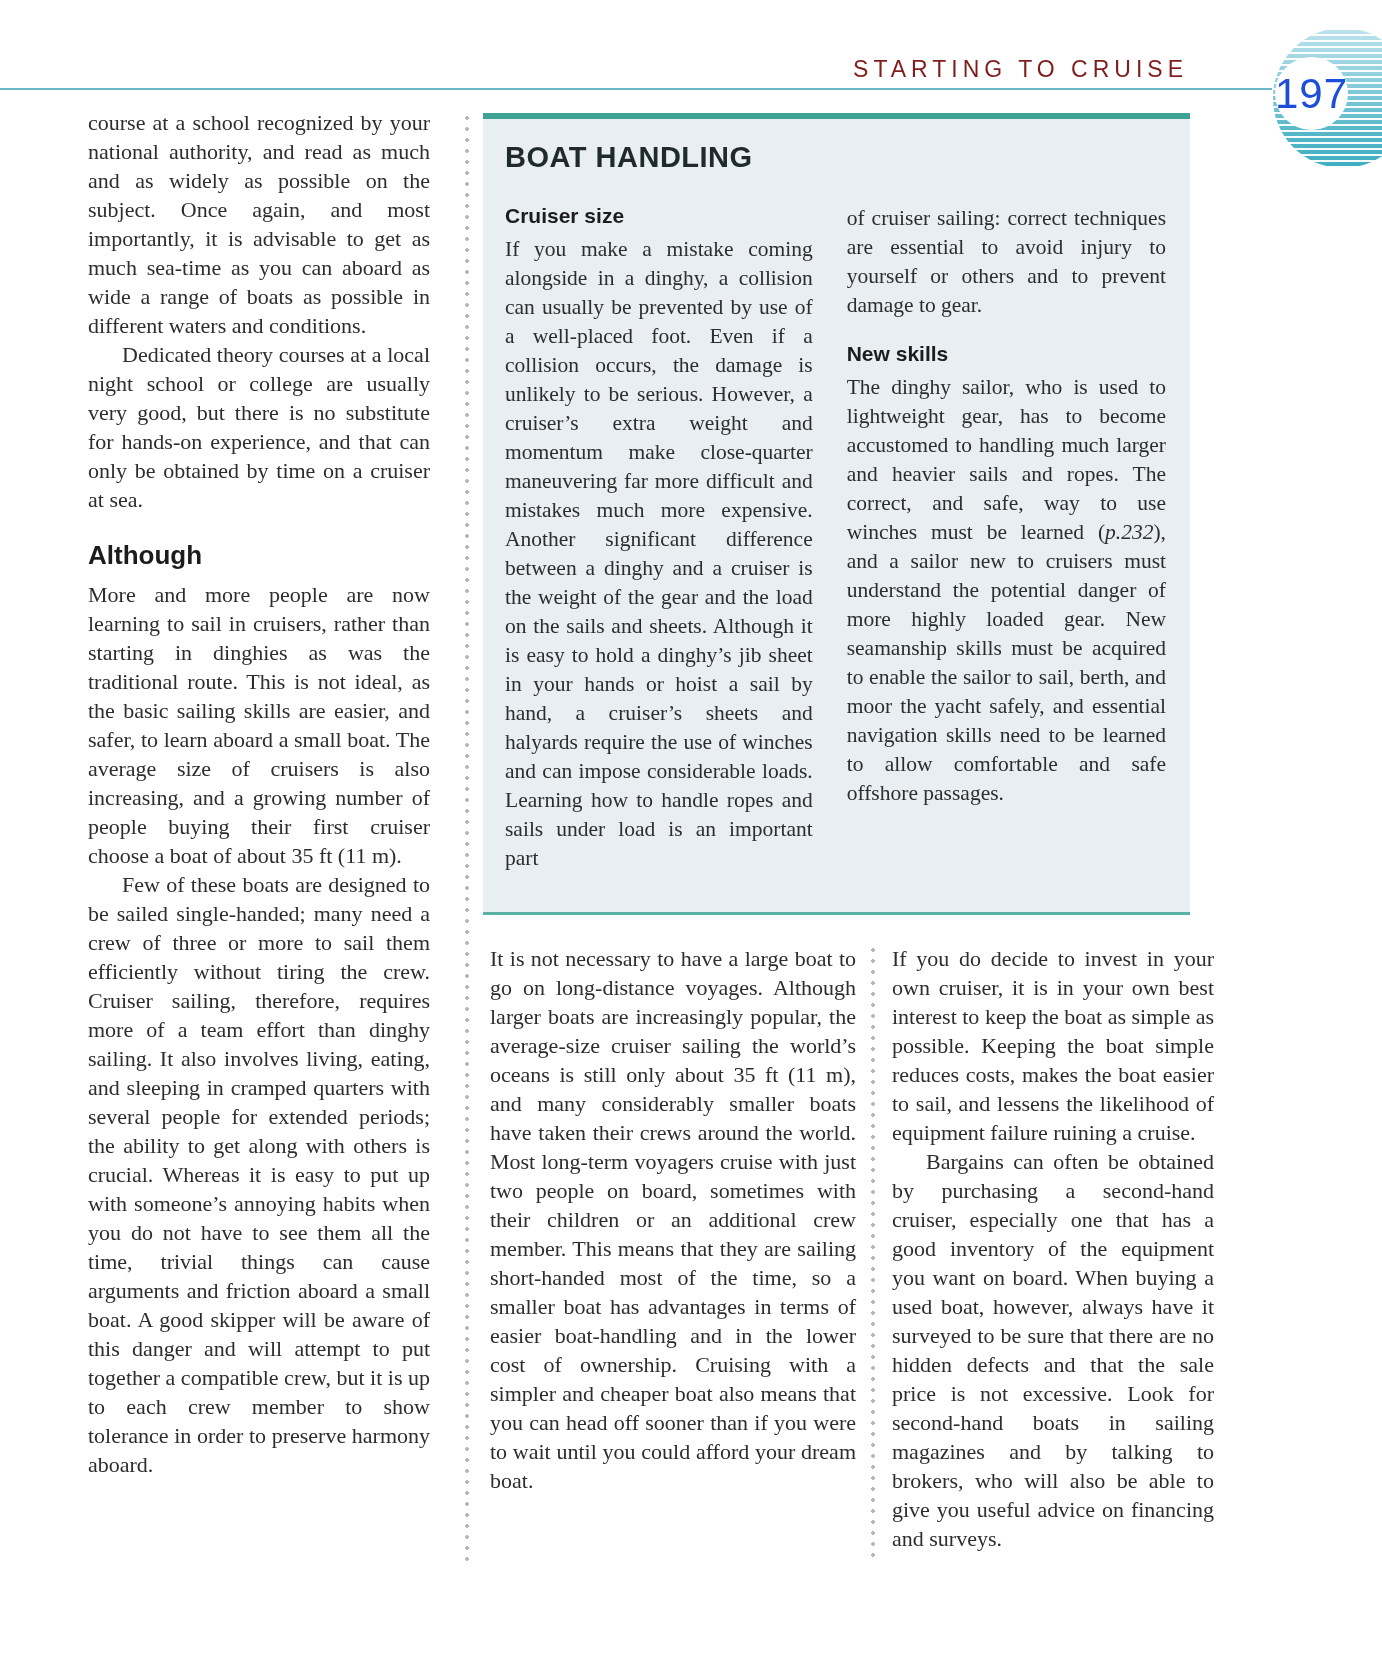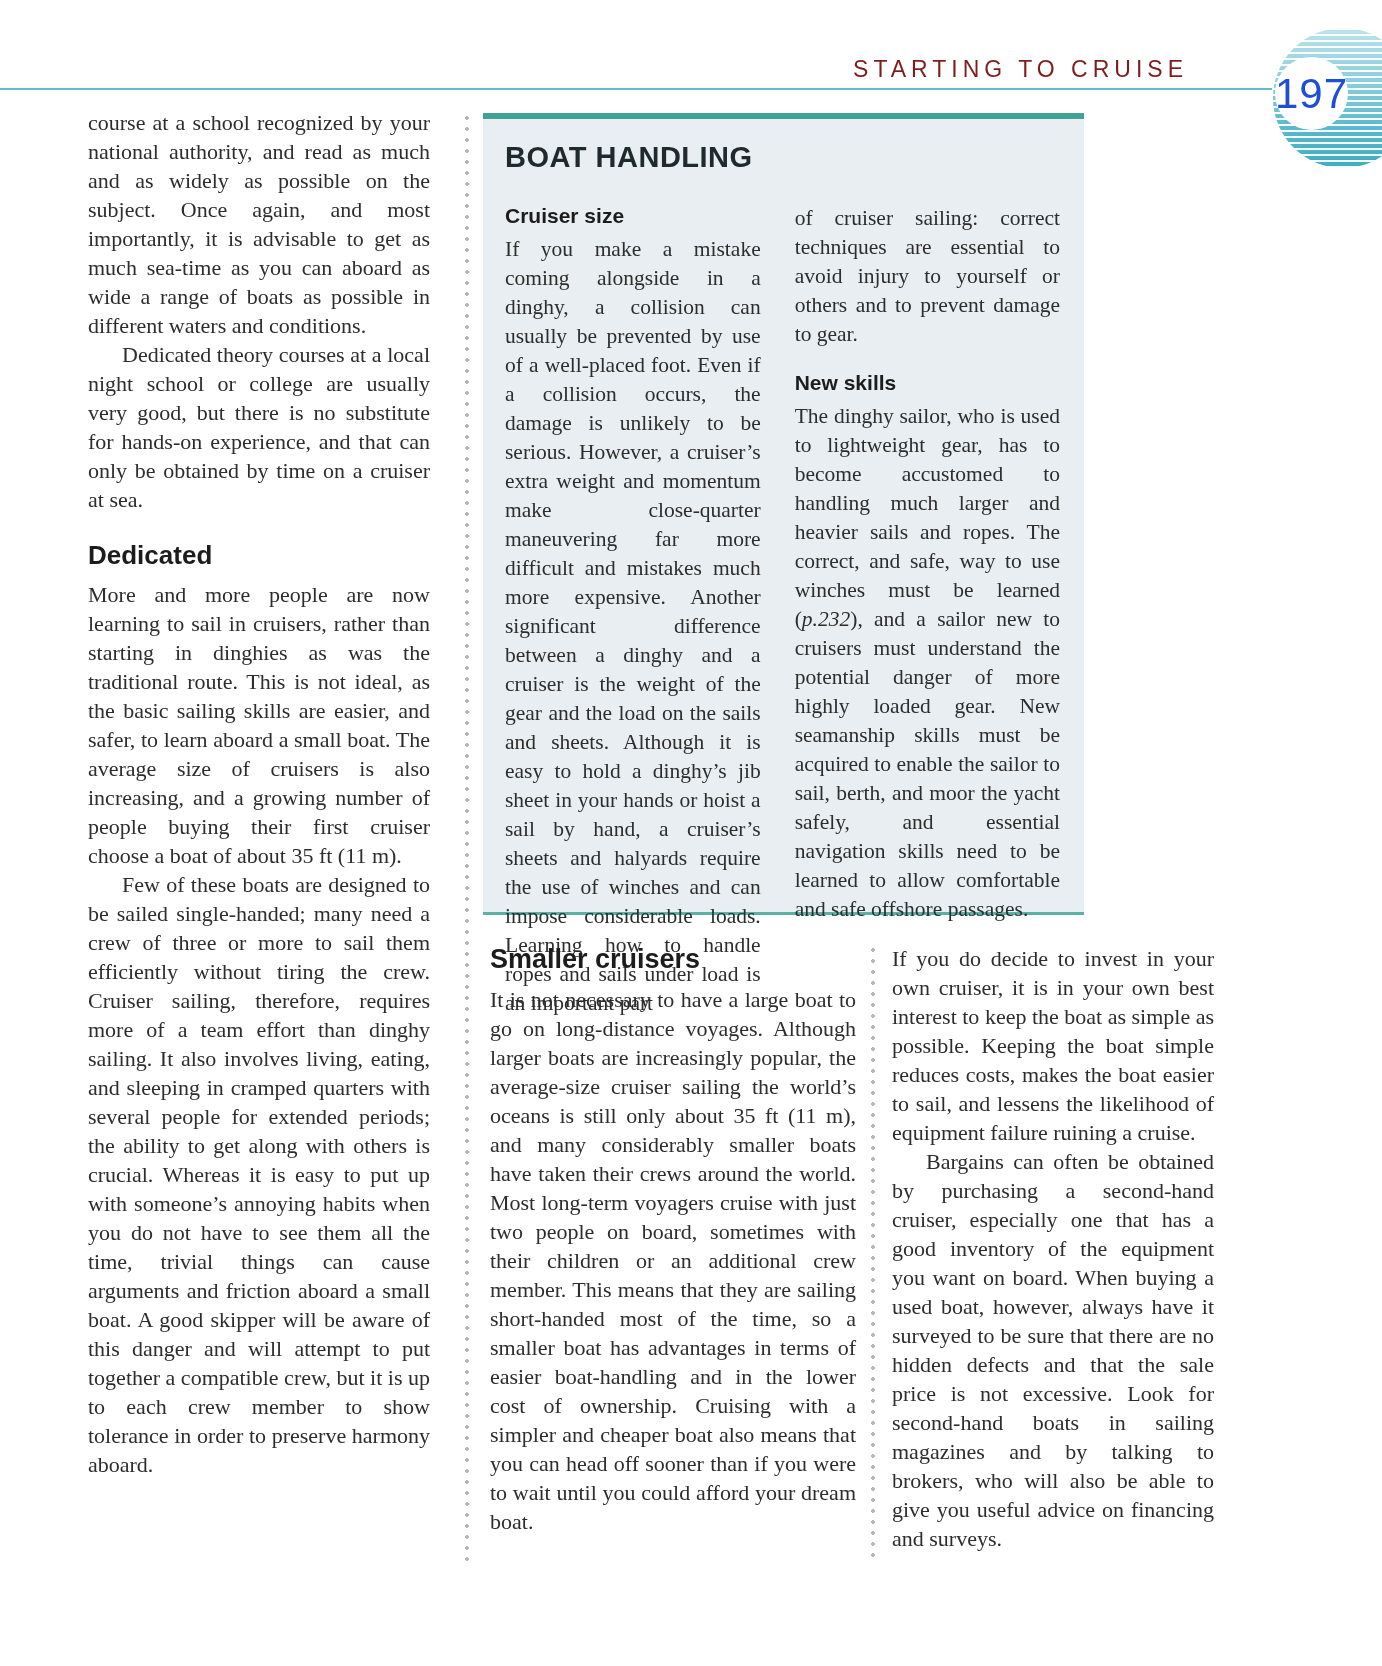--- a/index.html
+++ b/index.html
@@ -58,21 +58,21 @@
   .dotted-sep {
     position:absolute; width:4px;
     background-image:radial-gradient(circle at 2px 2px, #b5b8ba 1.6px, rgba(0,0,0,0) 1.9px);
     background-size:4px 11px; background-repeat:repeat-y;
   }
   #sep-left  { left:465px; top:116px; height:1448px; }
   #sep-right { left:871px; top:948px; height:614px; }
 
   
   .feature-box {
-    position:absolute; left:483px; top:113px; width:601px; height:802px;
+    position:absolute; left:483px; top:113px; width:707px; height:802px;
     box-sizing:border-box;
     background:#e8eef1;
     border-top:6px solid #3ea294;
     border-bottom:3px solid #5bb2a4;
     padding:16px 24px 0 22px;
   }
   .box-title {
     margin:6px 0 10px 0;
     font-family:"Liberation Sans",sans-serif; font-weight:bold;
     font-size:29px; color:#1f2a2e; letter-spacing:0.5px;
@@ -105,21 +105,21 @@
   <div class="head-rule"></div>
   <div class="folio-circle">
     <div class="folio-inner">
       <span class="folio-number">197</span>
     </div>
   </div>
 
   <div class="left-col serif-body">
     <p>course at a school recognized by your national authority, and read as much and as widely as possible on the subject. Once again, and most importantly, it is advisable to get as much sea-time as you can aboard as wide a range of boats as possible in different waters and conditions.</p>
     <p class="indent">Dedicated theory courses at a local night school or college are usually very good, but there is no substitute for hands-on experience, and that can only be obtained by time on a cruiser at sea.</p>
-    <h2 class="subhead">Dedicated</h2>
+    <h2 class="subhead">Although</h2>
     <p>More and more people are now learning to sail in cruisers, rather than starting in dinghies as was the traditional route. This is not ideal, as the basic sailing skills are easier, and safer, to learn aboard a small boat. The average size of cruisers is also increasing, and a growing number of people buying their first cruiser choose a boat of about 35 ft (11 m).</p>
     <p class="indent">Few of these boats are designed to be sailed single-handed; many need a crew of three or more to sail them efficiently without tiring the crew. Cruiser sailing, therefore, requires more of a team effort than dinghy sailing. It also involves living, eating, and sleeping in cramped quarters with several people for extended periods; the ability to get along with others is crucial. Whereas it is easy to put up with someone’s annoying habits when you do not have to see them all the time, trivial things can cause arguments and friction aboard a small boat. A good skipper will be aware of this danger and will attempt to put together a compatible crew, but it is up to each crew member to show tolerance in order to preserve harmony aboard.</p>
   </div>
 
   <div id="sep-left" class="dotted-sep"></div>
   <div id="sep-right" class="dotted-sep"></div>
 
   <div class="feature-box">
     <h1 class="box-title">BOAT HANDLING</h1>
     <div class="box-cols">
@@ -129,21 +129,20 @@
       </div>
       <div class="box-col-2">
         <p class="cont">of cruiser sailing: correct techniques are essential to avoid injury to yourself or others and to prevent damage to gear.</p>
         <h3 class="subhead">New skills</h3>
         <p><span>The dinghy sailor, who is used to lightweight gear, has to become accustomed to handling much larger and heavier sails and ropes. The correct, and safe, way to use winches must be learned (</span><span class="pref">p.232</span><span>), and a sailor new to cruisers must understand the potential danger of more highly loaded gear. New seamanship skills must be acquired to enable the sailor to sail, berth, and moor the yacht safely, and essential navigation skills need to be learned to allow comfortable and safe offshore passages.</span></p>
       </div>
     </div>
   </div>
 
   <div id="col-smaller" class="bottom-col serif-body">
-    <h2 class="subhead">Smaller cruisers</h2>
     <p>It is not necessary to have a large boat to go on long-distance voyages. Although larger boats are increasingly popular, the average-size cruiser sailing the world’s oceans is still only about 35 ft (11 m), and many considerably smaller boats have taken their crews around the world. Most long-term voyagers cruise with just two people on board, sometimes with their children or an additional crew member. This means that they are sailing short-handed most of the time, so a smaller boat has advantages in terms of easier boat-handling and in the lower cost of ownership. Cruising with a simpler and cheaper boat also means that you can head off sooner than if you were to wait until you could afford your dream boat.</p>
   </div>
 
   <div id="col-buying" class="bottom-col serif-body">
     <p>If you do decide to invest in your own cruiser, it is in your own best interest to keep the boat as simple as possible. Keeping the boat simple reduces costs, makes the boat easier to sail, and lessens the likelihood of equipment failure ruining a cruise.</p>
     <p class="indent">Bargains can often be obtained by purchasing a second-hand cruiser, especially one that has a good inventory of the equipment you want on board. When buying a used boat, however, always have it surveyed to be sure that there are no hidden defects and that the sale price is not excessive. Look for second-hand boats in sailing magazines and by talking to brokers, who will also be able to give you useful advice on financing and surveys.</p>
   </div>
 
 </div>
 

